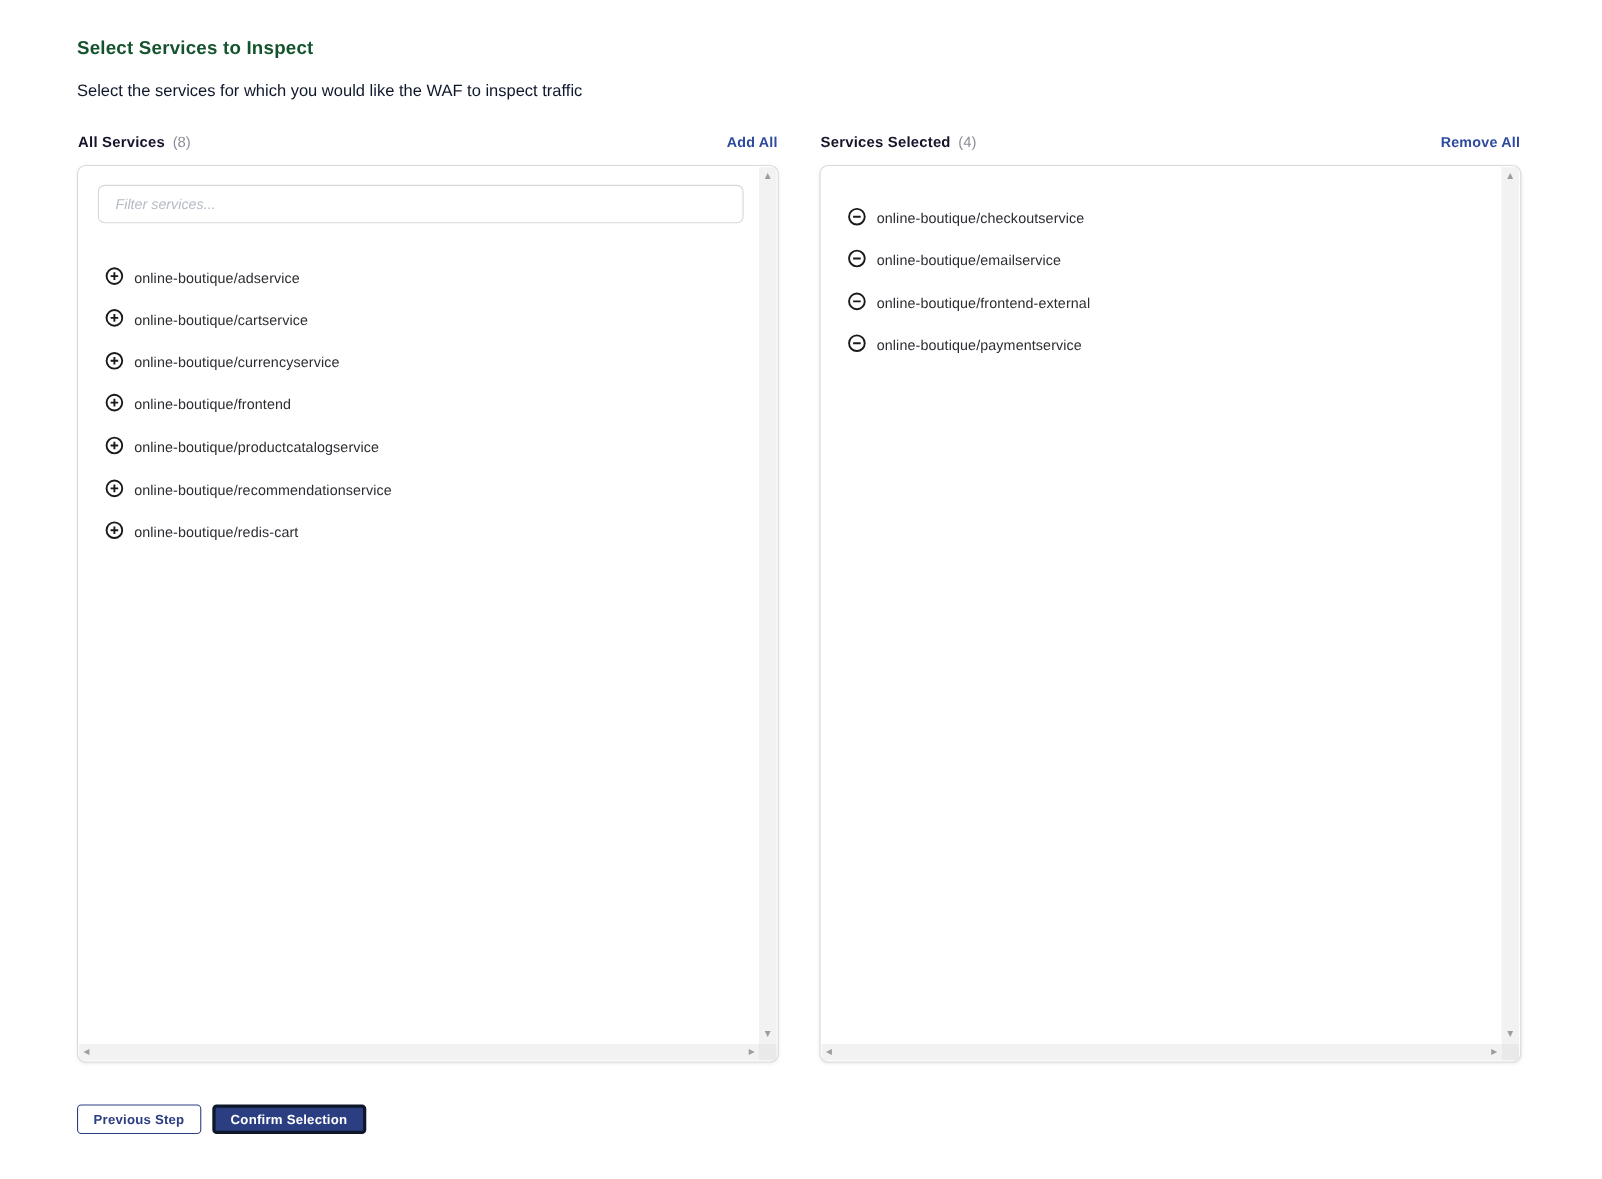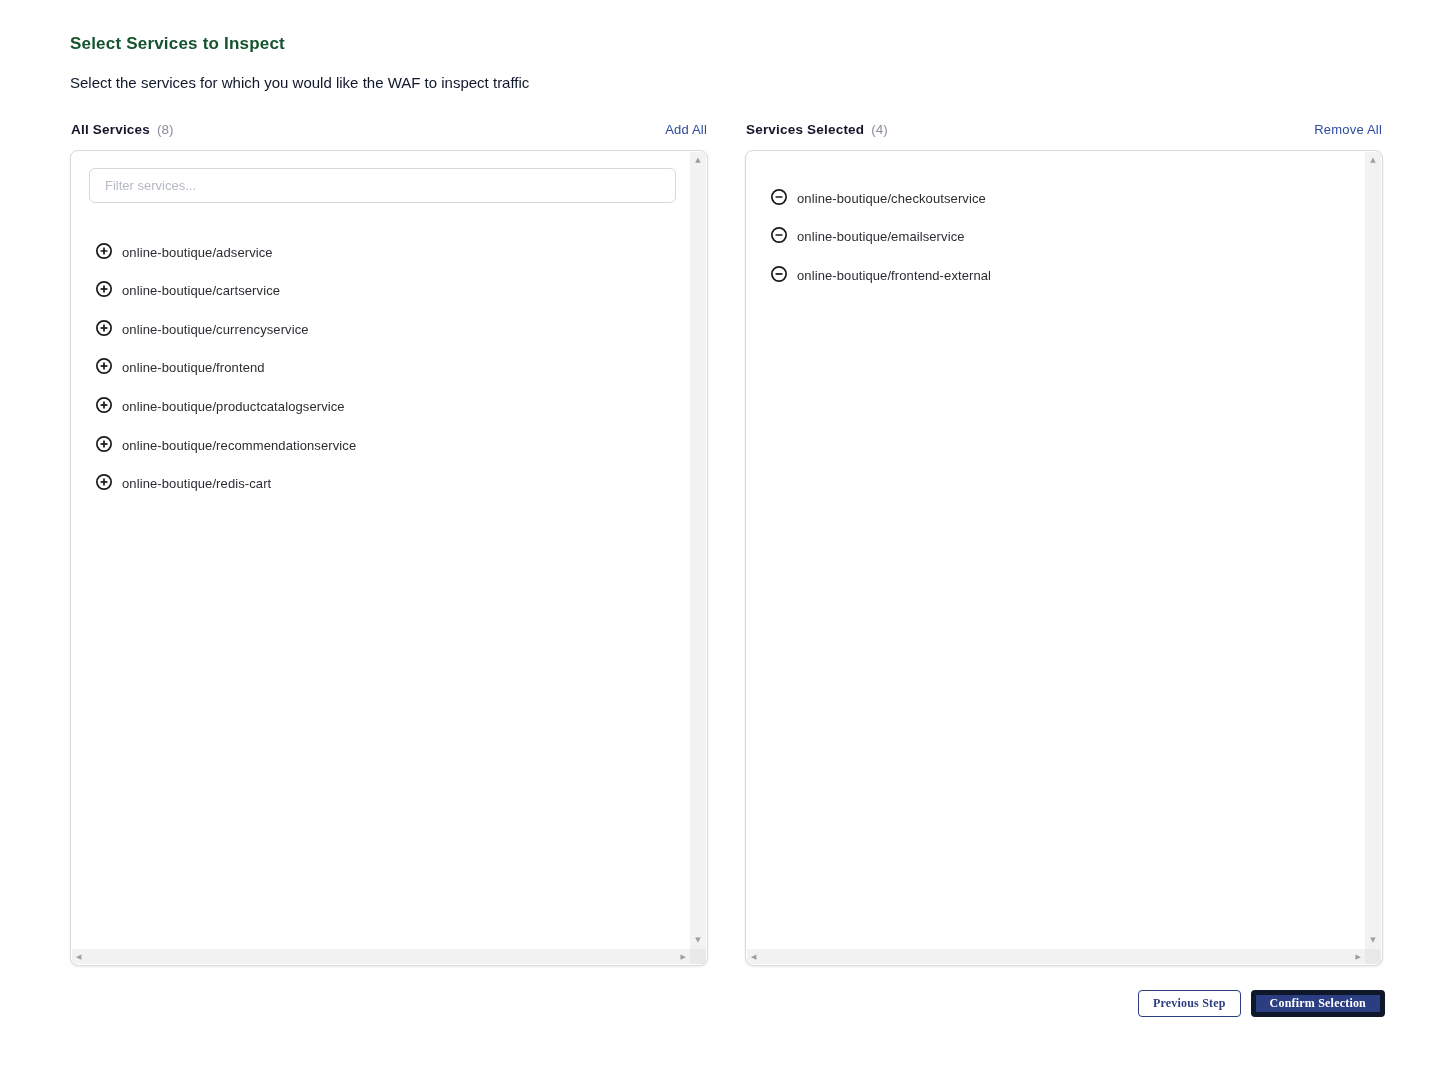--- a/index.html
+++ b/index.html
@@ -30,21 +30,21 @@
     justify-content: space-between;
     align-items: center;
     margin-bottom: 13px;
     padding: 0 1px;
   }
   .col-head-left { display: flex; align-items: baseline; gap: 7px; }
   .col-title { font-size: 13.5px; font-weight: 700; color: #15142a; letter-spacing: 0.2px; }
   .col-count { font-size: 13.5px; font-weight: 400; color: #8e8e9a; }
   .col-action {
     font-size: 13px;
-    font-weight: 400;
+    font-weight: 700;
     color: #2d4a9e;
     cursor: pointer;
     letter-spacing: 0.2px;
   }
 
   .panel {
     position: relative;
     width: 638px;
     height: 816px;
     background: #ffffff;
@@ -60,20 +60,21 @@
     margin: 17px 0 0 18px;
     width: 587px;
     height: 35px;
     border: 1px solid #d6d6db;
     border-radius: 6px;
     padding: 10px 15px;
     font-size: 13px;
     font-family: inherit;
     color: #333;
     outline: none;
+    font-style: italic;
   }
   .filter-input::placeholder { color: #b6bac6; }
 
   .service-list { margin-top: 18px; }
   .service-list.no-filter { margin-top: 16px; }
 
   .service-row {
     display: flex;
     align-items: flex-end;
     height: 38.6px;
@@ -104,43 +105,41 @@
     color: #9d9d9d;
     line-height: 1;
   }
   .vscroll .up    { top: 5px; left: 50%; transform: translateX(-50%); }
   .vscroll .down  { bottom: 5px; left: 50%; transform: translateX(-50%); }
   .hscroll .left  { left: 4px; top: 50%; transform: translateY(-50%); }
   .hscroll .right { right: 4px; top: 50%; transform: translateY(-50%); }
 
   .footer {
     display: flex;
-    justify-content: flex-end;
     gap: 10px;
-    margin-top: 24px;
-    font-family: Liberation Serif, serif;
+    margin-top: 38px;
   }
   .btn {
     height: 27px;
     padding: 0 14px;
     border-radius: 4px;
     font-size: 12px;
     font-weight: 700;
     font-family: inherit;
     letter-spacing: 0.2px;
     cursor: pointer;
   }
   .btn-outline {
     background: #ffffff;
     border: 1px solid #2c3e82;
     color: #2c3e82;
   }
   .btn-primary {
     background: #2c3e82;
-    border: 5px solid #0f172a;
+    border: 3px solid #0f172a;
     color: #ffffff;
   }
 </style>
 </head>
 <body>
 
 <h1 class="page-title">Select Services to Inspect</h1>
 <p class="page-subtitle">Select the services for which you would like the WAF to inspect traffic</p>
 
 <div class="columns">
@@ -286,20 +285,29 @@
             <div class="service-row">
               <span class="icon">
                 <svg width="18" height="18" viewBox="0 0 24 24" fill="none" stroke="#1a1a1a" stroke-width="2.3">
                   <circle cx="12" cy="12" r="9.5"></circle>
                   <line x1="7.4" y1="12" x2="16.6" y2="12"></line>
                 </svg>
               </span>
               <span class="service-label">online-boutique/frontend-external</span>
             </div>
 
+            <div class="service-row">
+              <span class="icon">
+                <svg width="18" height="18" viewBox="0 0 24 24" fill="none" stroke="#1a1a1a" stroke-width="2.3">
+                  <circle cx="12" cy="12" r="9.5"></circle>
+                  <line x1="7.4" y1="12" x2="16.6" y2="12"></line>
+                </svg>
+              </span>
+              <span class="service-label">online-boutique/paymentservice</span>
+            </div>
           </div>
       </div>
       <div class="vscroll">
         <span class="scroll-arrow up">▲</span>
         <span class="scroll-arrow down">▼</span>
       </div>
       <div class="hscroll">
         <span class="scroll-arrow left">◀</span>
         <span class="scroll-arrow right">▶</span>
       </div>

